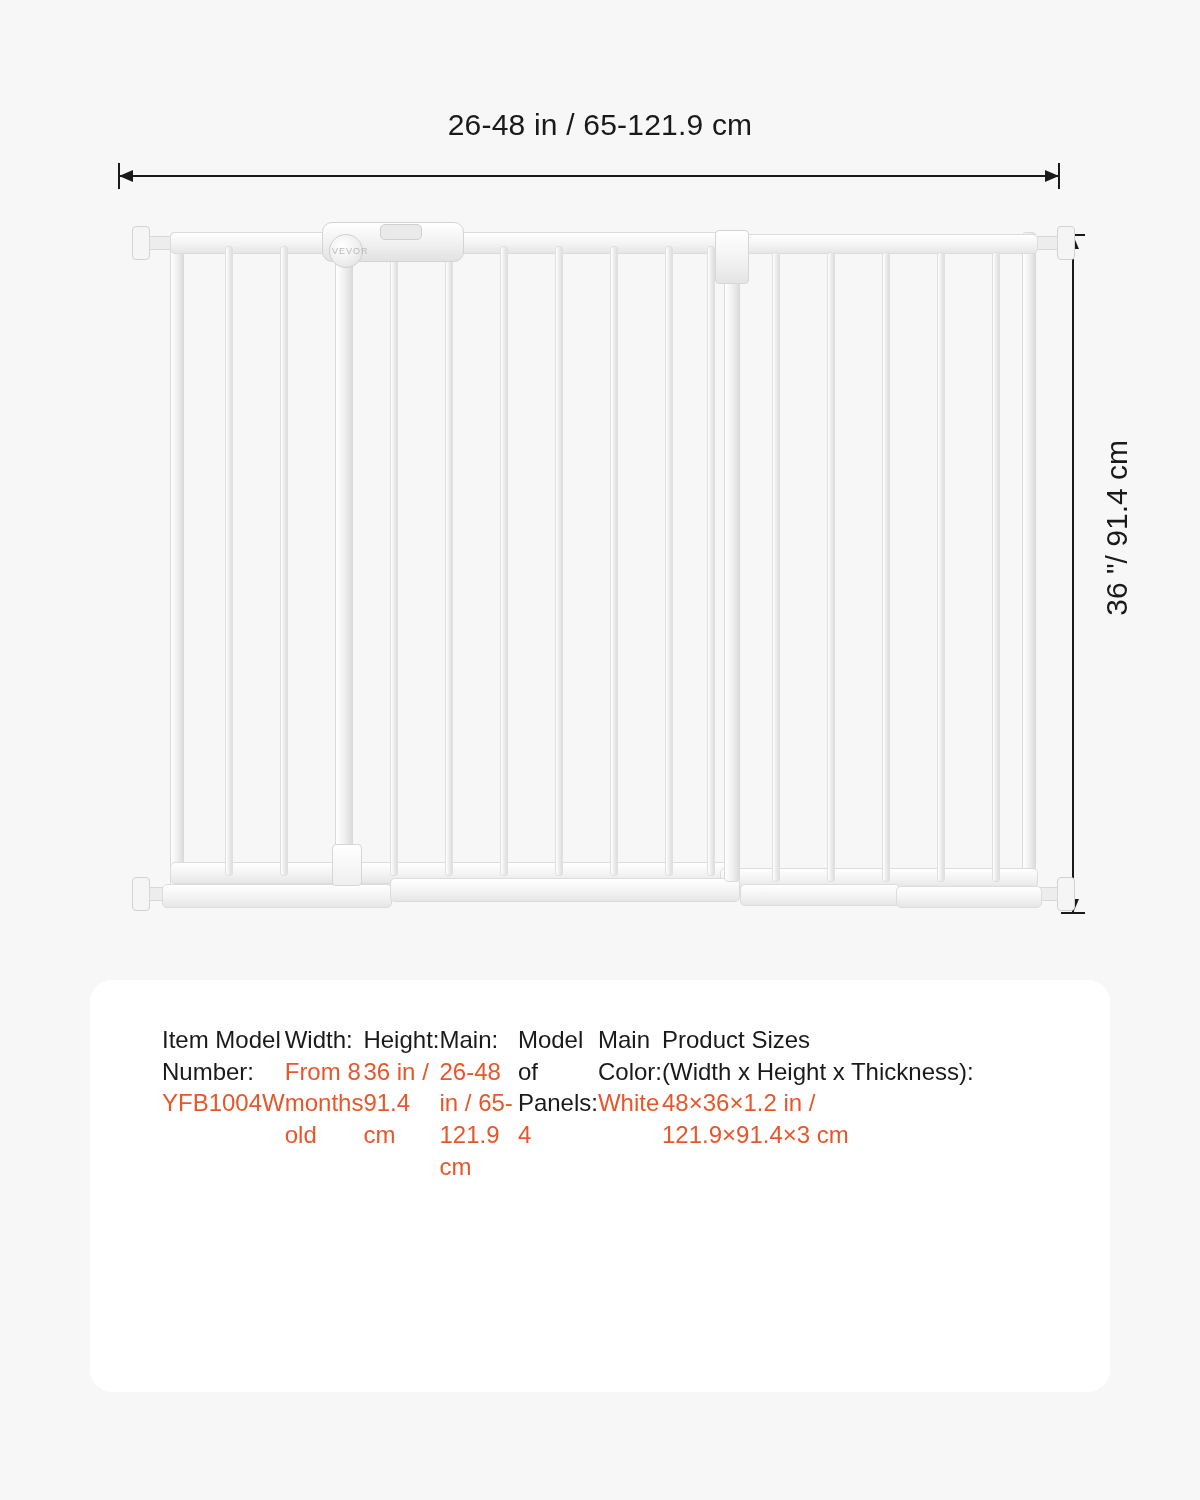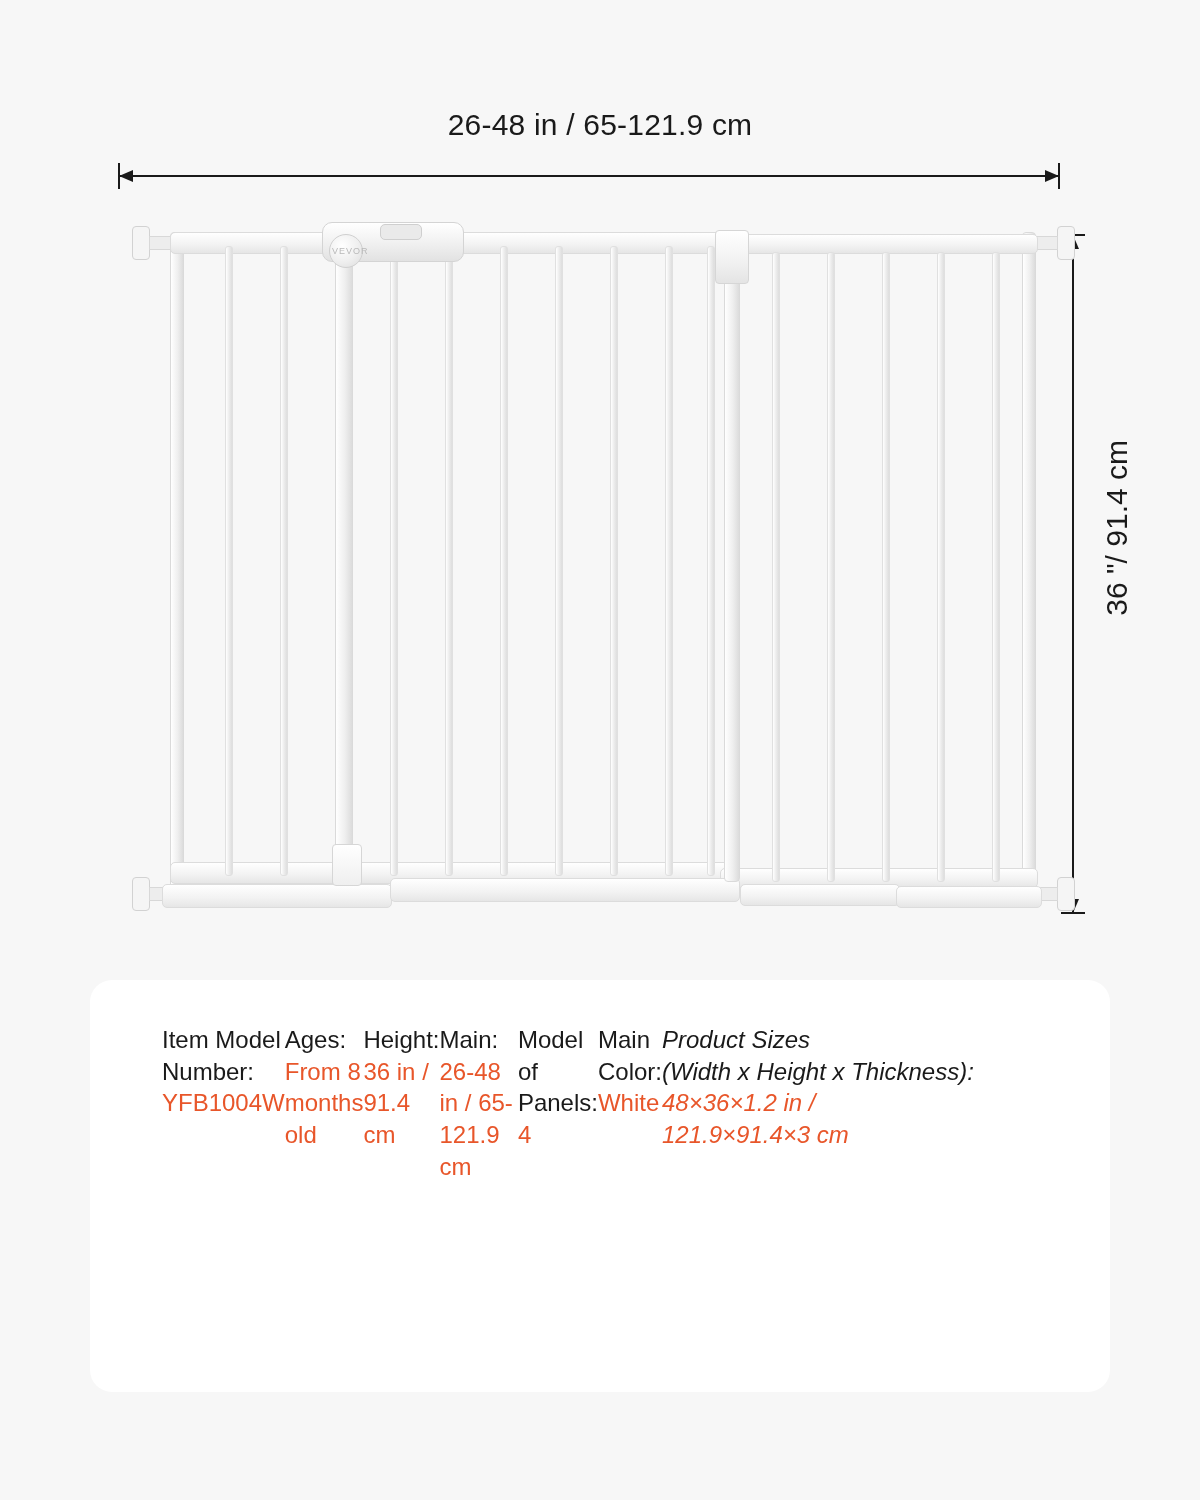--- a/index.html
+++ b/index.html
@@ -191,21 +191,21 @@
   .col-right { width: 430px; }
   .spec-row {
     font-size: 24px;
     line-height: 1.32;
     margin-bottom: 22px;
     color: #1a1a1a;
   }
   .spec-row .val { color: #e8562a; }
   .lbl-block { display: block; }
   .val-block { display: block; color: #e8562a; }
-  .spec-row.block { margin-bottom: 26px; font-style: italic; }
+  .spec-row.block { margin-bottom: 26px; }
 </style>
 </head>
 <body>
 
 <div id="width-dim-label">26-48 in / 65-121.9 cm</div>
 <div id="width-dim-line">
   <span class="arrow-l"></span>
   <span class="arrow-r"></span>
 </div>
 
@@ -277,21 +277,21 @@
 
 <div id="spec-card">
   <div id="spec-grid">
 
     <div class="spec-col col-left">
       <div class="spec-row">
         <span>Item Model Number:</span>
         <span class="val">YFB1004W</span>
       </div>
       <div class="spec-row">
-        <span>Ages:</span>
+        <span>Width:</span>
         <span class="val">From 8 months old</span>
       </div>
       <div class="spec-row">
         <span>Height:</span>
         <span class="val">36 in / 91.4 cm</span>
       </div>
       <div class="spec-row">
         <span>Main:</span>
         <span class="val">26-48 in / 65-121.9 cm</span>
       </div>

